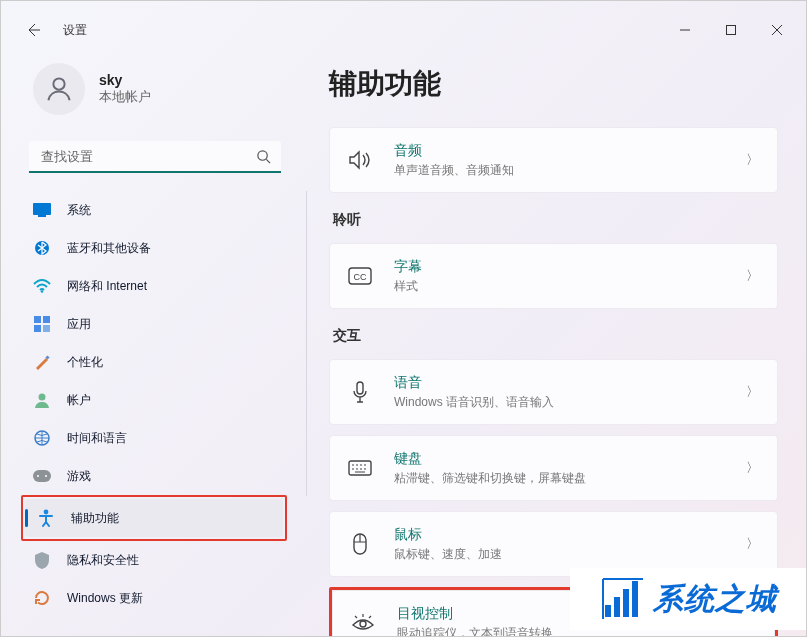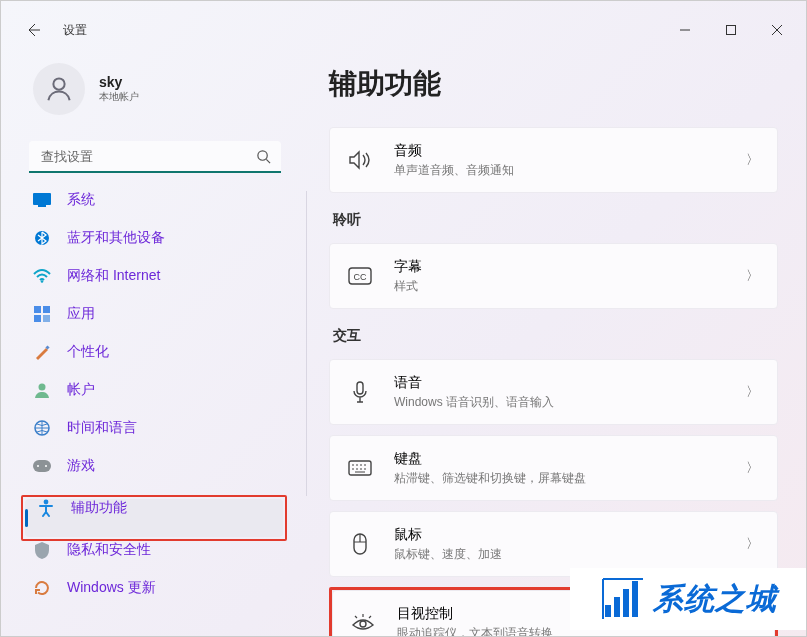--- a/index.html
+++ b/index.html
@@ -9,38 +9,38 @@
   .title-txt { margin-left: 16px; font-size: 12px; color: #333; }
   .win-controls { margin-left: auto; display: flex; }
   .win-btn { width: 46px; height: 32px; display: flex; align-items: center; justify-content: center; color: #333; }
   .win-btn svg { width: 10px; height: 10px; }
   .content { display: flex; height: calc(100% - 46px); }
   .sidebar { width: 300px; padding: 8px 4px 0 20px; }
   .user-row { display: flex; align-items: center; gap: 14px; padding: 8px 0 16px 12px; }
   .avatar { width: 52px; height: 52px; border-radius: 50%; background: #e9e9ef; display: flex; align-items: center; justify-content: center; }
   .avatar svg { width: 30px; height: 30px; color: #6b6b78; }
   .user-name { font-size: 14px; font-weight: 600; color: #222; }
-  .user-sub { font-size: 10px; color: #666; }
+  .user-sub { font-size: 13px; color: #666; }
   .search-wrap { position: relative; margin: 10px 16px 18px 8px; }
   .search { width: 100%; height: 32px; border: none; border-bottom: 2px solid #0f766e; background: #fbfbfd; padding: 0 34px 0 12px; font-size: 13px; color: #555; border-radius: 4px 4px 0 0; }
   .search::placeholder { color: #666; }
   .search-icon { position: absolute; right: 10px; top: 8px; color: #555; }
   .nav { list-style: none; }
-  .nav-item { display: flex; height: 38px; padding: 0 12px; border-radius: 4px; font-size: 14px; color: #6d28d9; gap: 16px; position: relative; }
+  .nav-item { display: flex; align-items: center; height: 38px; padding: 0 12px; border-radius: 4px; font-size: 12px; color: #0f172a; gap: 16px; position: relative; }
   .nav-item.selected { background: #eae9f0; }
   .nav-item.selected::before { content: ""; position: absolute; left: 0; top: 10px; bottom: 10px; width: 3px; background: #0067c0; border-radius: 2px; }
   .nav-icon { width: 18px; height: 18px; display: flex; align-items: center; justify-content: center; }
   .highlight-box { border: 2px solid #e23b2e; border-radius: 2px; }
   .side-highlight { padding: 2px; margin-right: 10px; }
   .main { flex: 1; padding: 18px 28px 0 28px; overflow: hidden; position: relative; }
   .page-title { font-size: 28px; font-weight: 600; color: #222; margin-bottom: 24px; }
   .card { background: #fcfbfd; border: 1px solid #eceaf0; border-radius: 4px; height: 66px; display: flex; align-items: center; padding: 0 18px; margin-bottom: 10px; }
   .card-icon { width: 24px; display: flex; justify-content: center; color: #444; margin-right: 22px; }
   .card-txt { flex: 1; }
-  .card-title { font-size: 14px; color: #000000; }
+  .card-title { font-size: 14px; color: #0f766e; }
   .card-sub { font-size: 12px; color: #777; margin-top: 2px; }
   .chevron { color: #555; font-size: 13px; }
   .sect-head { font-size: 14px; font-weight: 600; color: #333; margin: 18px 0 14px 4px; }
   .eye-highlight { border: 3px solid #e23b2e; border-radius: 2px; }
   .logo-overlay { position: absolute; right: -2px; bottom: 6px; width: 238px; height: 62px; background: #fff; display: flex; align-items: center; justify-content: center; gap: 8px; }
   .logo-mark { width: 44px; height: 44px; }
   .logo-text { color: #0a6ad6; font-size: 30px; font-weight: 700; font-style: italic; letter-spacing: 1px; }
   .vsep { position: absolute; left: 305px; top: 190px; bottom: 140px; width: 1px; background: #d9d6e2; }
 </style>
 </head>

